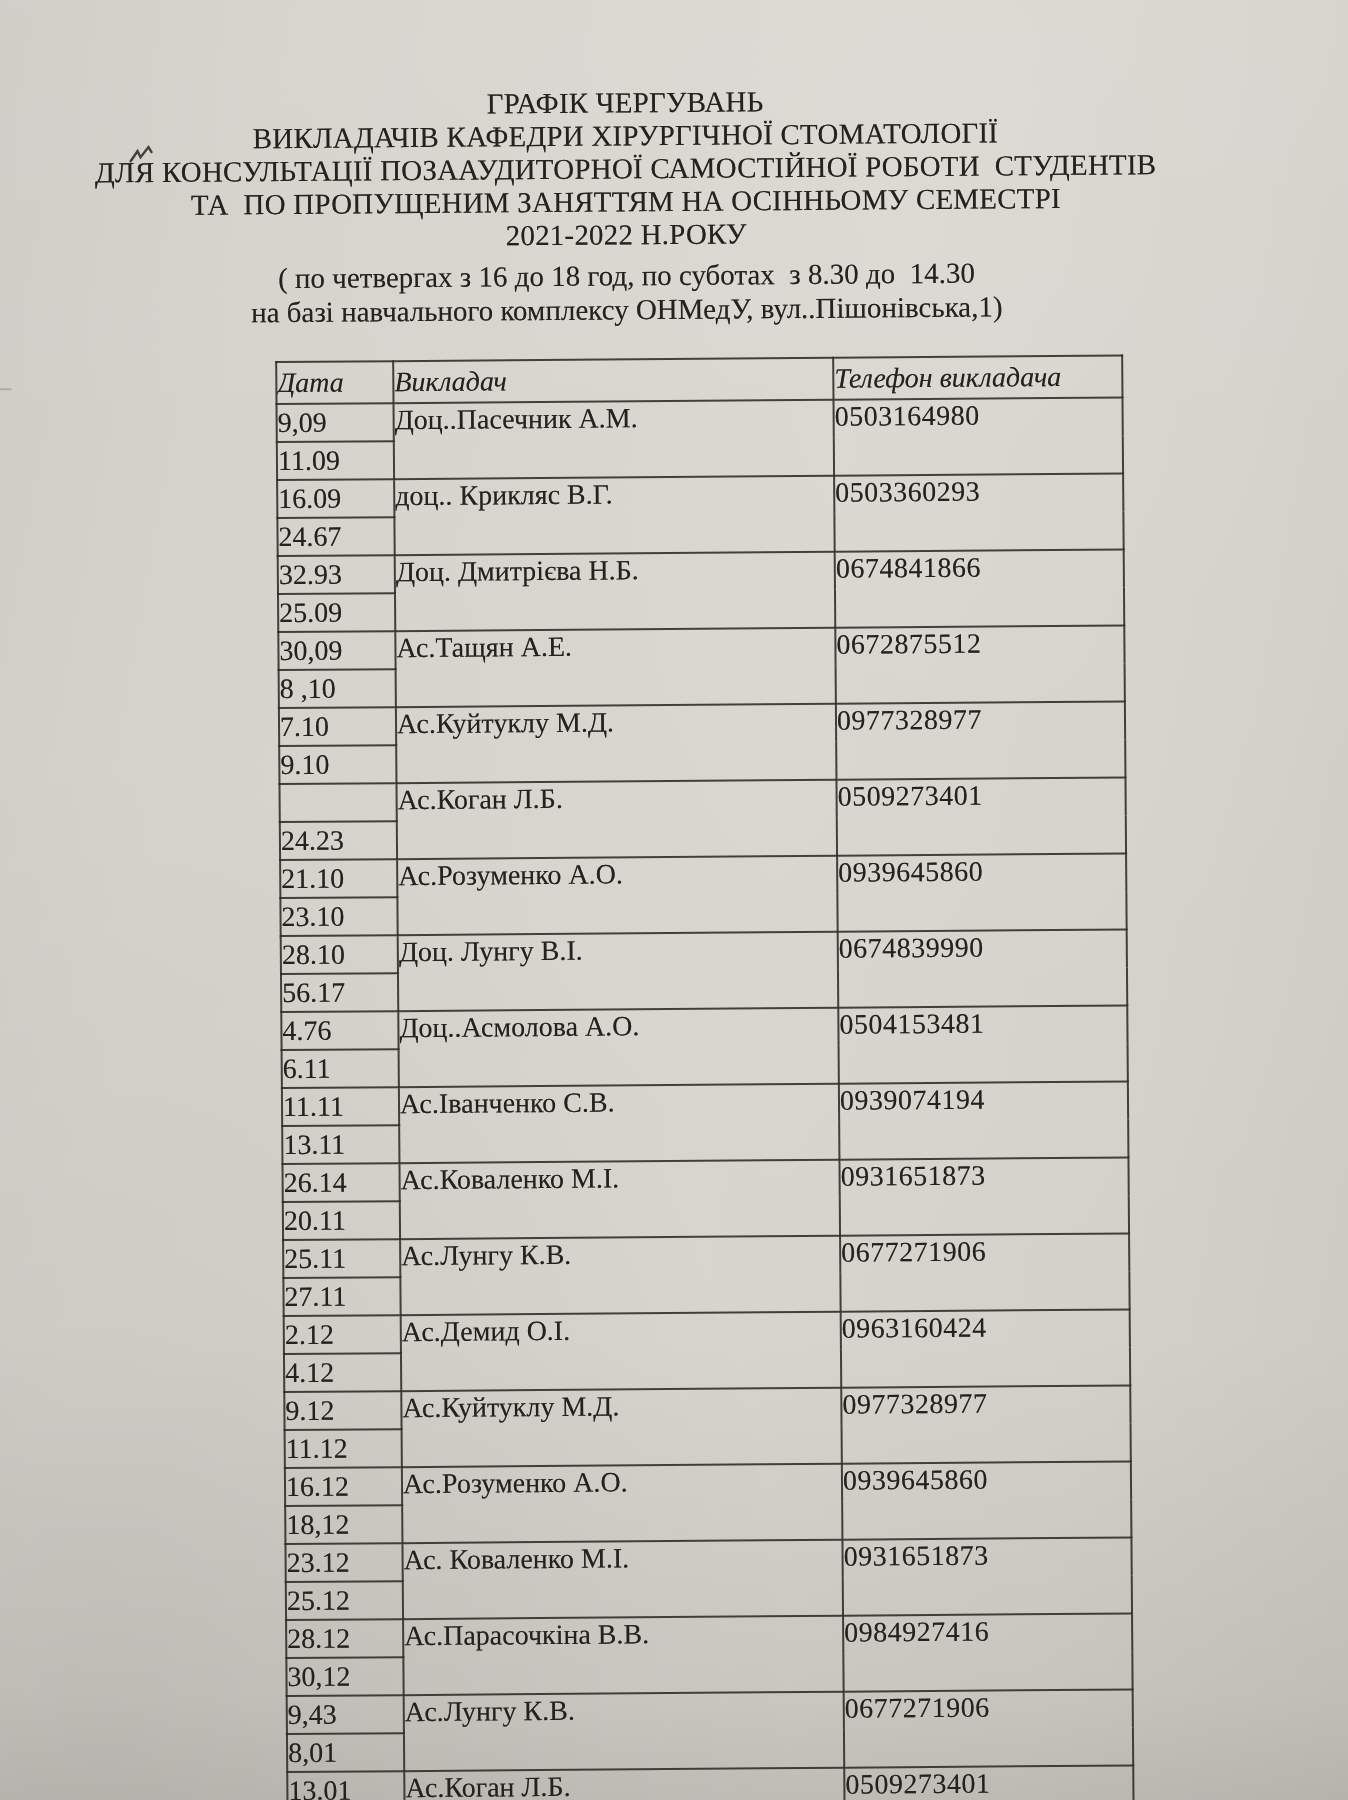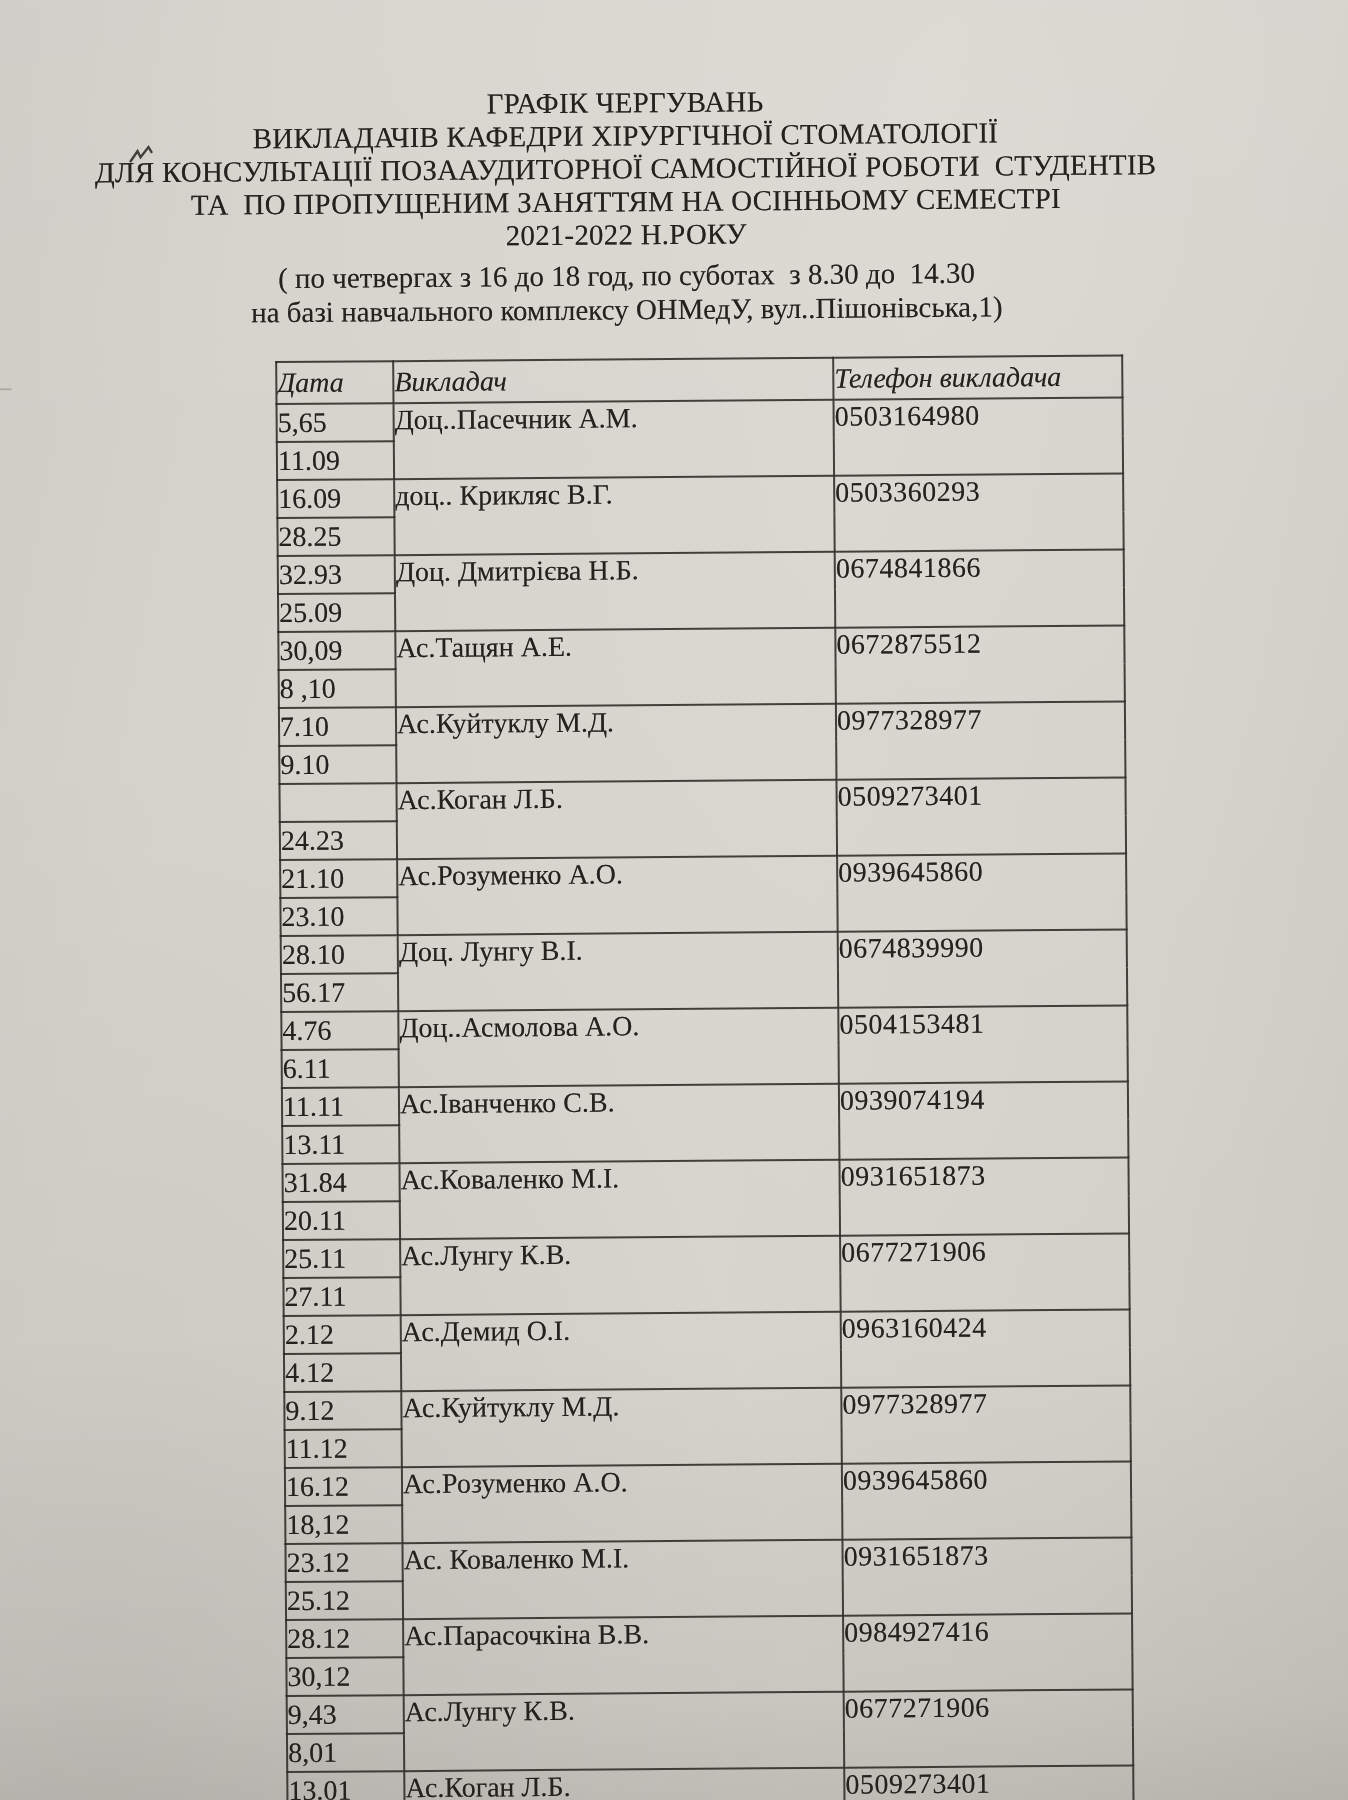--- a/index.html
+++ b/index.html
@@ -123,34 +123,34 @@
     <thead>
       <tr>
         <th class="h-date">Дата</th>
         <th class="h-teacher">Викладач</th>
         <th class="h-phone">Телефон викладача</th>
       </tr>
     </thead>
     <tbody>
 
     <tr>
-          <td class="date-cell">5,65</td>
+          <td class="date-cell">9,09</td>
           <td class="teacher-cell" rowspan="2">Доц..Пасечник А.М.</td>
           <td class="phone-cell" rowspan="2">0503164980</td>
         </tr>
         <tr>
           <td class="date-cell">11.09</td>
         </tr>
         <tr>
           <td class="date-cell">16.09</td>
           <td class="teacher-cell" rowspan="2">доц.. Крикляс В.Г.</td>
           <td class="phone-cell" rowspan="2">0503360293</td>
         </tr>
         <tr>
-          <td class="date-cell">28.25</td>
+          <td class="date-cell">24.67</td>
         </tr>
         <tr>
           <td class="date-cell">32.93</td>
           <td class="teacher-cell" rowspan="2">Доц. Дмитрієва Н.Б.</td>
           <td class="phone-cell" rowspan="2">0674841866</td>
         </tr>
         <tr>
           <td class="date-cell">25.09</td>
         </tr>
         <tr>
@@ -203,21 +203,21 @@
         </tr>
         <tr>
           <td class="date-cell">11.11</td>
           <td class="teacher-cell" rowspan="2">Ас.Іванченко С.В.</td>
           <td class="phone-cell" rowspan="2">0939074194</td>
         </tr>
         <tr>
           <td class="date-cell">13.11</td>
         </tr>
         <tr>
-          <td class="date-cell">31.84</td>
+          <td class="date-cell">26.14</td>
           <td class="teacher-cell" rowspan="2">Ас.Коваленко М.І.</td>
           <td class="phone-cell" rowspan="2">0931651873</td>
         </tr>
         <tr>
           <td class="date-cell">20.11</td>
         </tr>
         <tr>
           <td class="date-cell">25.11</td>
           <td class="teacher-cell" rowspan="2">Ас.Лунгу К.В.</td>
           <td class="phone-cell" rowspan="2">0677271906</td>

